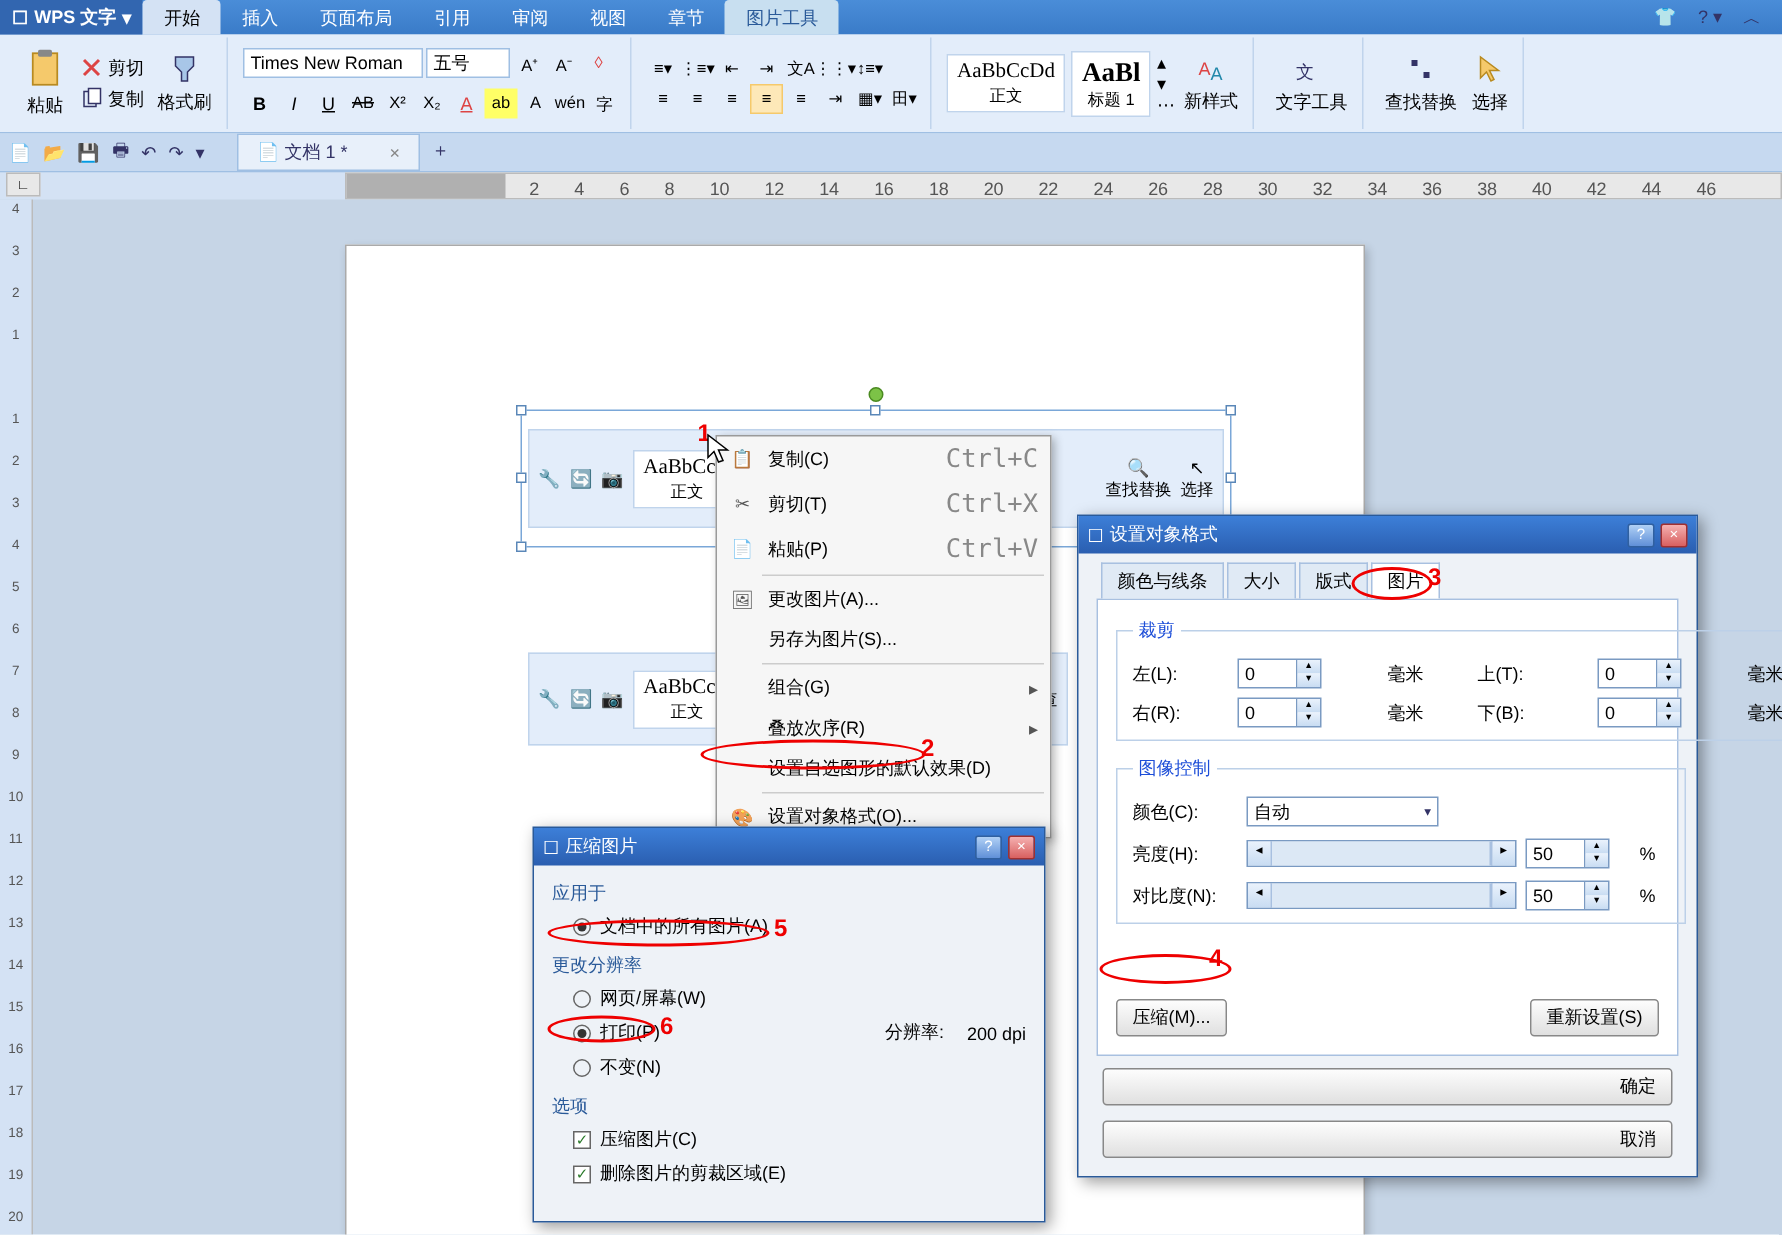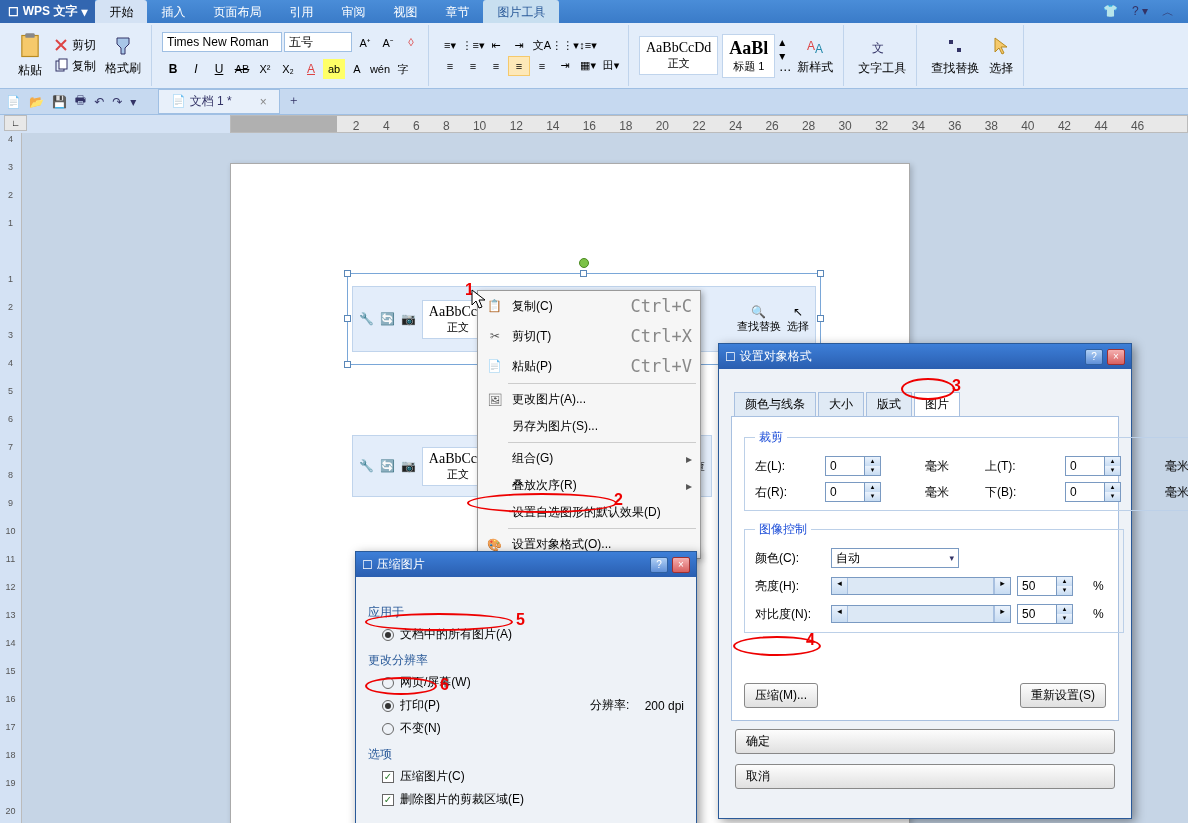--- a/index.html
+++ b/index.html
@@ -68,27 +68,27 @@
 .ctxmenu .row .sc { color:#888; font-family:monospace; font-size:17px; }
 .ctxmenu .row .ar { color:#555; }
 .ctxmenu .sep { height:1px; background:#ccc; margin:2px 4px 2px 30px; }
 
 
 .dialog { position:absolute; background:#eef2f7; border:1px solid #2a5a99; box-shadow:3px 3px 10px rgba(0,0,0,0.4); }
 .dialog .dtitle { background:linear-gradient(#3d7fd8,#2a5eb0); color:#fff; padding:4px 6px; display:flex; align-items:center; gap:4px; }
 .dialog .dtitle .sp { flex:1; }
 .dialog .dtitle .wbtn { width:18px; height:16px; background:linear-gradient(#f5b0b0,#d86060); border:1px solid #a03030; color:#fff; text-align:center; font-size:10px; line-height:14px; border-radius:2px; }
 .dialog .dtitle .wbtn.h { background:linear-gradient(#b0d0f5,#6090d8); border-color:#3060a0; }
-.dialog .body { padding:21px 12px; }
+.dialog .body { padding:4px 12px; }
 .grouphdr { color:#2a5a99; font-size:12px; margin:6px 0 2px; }
 .frow { display:flex; align-items:center; gap:6px; padding:3px 0 3px 14px; }
 .radio { width:12px; height:12px; border:1px solid #666; border-radius:50%; display:inline-flex; align-items:center; justify-content:center; }
 .radio.on::after { content:""; width:6px; height:6px; background:#333; border-radius:50%; }
 .chk { width:12px; height:12px; border:1px solid #666; background:#fff; display:inline-flex; align-items:center; justify-content:center; color:#2a7a2a; font-size:10px; }
-.dlgbtn { min-width:70px; padding:3px 10px; background:linear-gradient(#fdfdfd,#e0e0e0); border:1px solid #888; border-radius:3px; text-align:left; }
+.dlgbtn { min-width:70px; padding:3px 10px; background:linear-gradient(#fdfdfd,#e0e0e0); border:1px solid #888; border-radius:3px; text-align:right; }
 .btnrow2 { display:flex; justify-content:flex-end; gap:10px; padding:8px 4px;flex-direction:column; }
 
 
 .tabbar { display:flex; gap:2px; padding:2px 3px 0; }
 .tab { border:1px solid #a8c0e0; border-bottom:none; padding:3px 10px; background:#e0eaf5; font-size:12px; }
 .tab.active { background:#fff; }
 .tabbody { border:1px solid #a8c0e0; background:#fff; padding:12px; min-height:280px; }
 .fieldset { border:1px solid #bcd0e8; padding:10px 10px 8px; margin-bottom:10px; }
 .fieldset legend { color:#1d4ed8; padding:0 4px; }
 .spin { display:inline-flex; border:1px solid #7a9ac2; background:#fff; height:20px; width:56px; }
@@ -156,21 +156,21 @@
     <div class="rbtn">
       <svg width="24" height="24" viewBox="0 0 24 24">
           <path d="M6 4h12v6l-4 4v6h-4v-6l-4-4z" fill="#a8c6e8" stroke="#336"></path>
         </svg>
       <span>格式刷</span>
     </div>
   </div>
   <div class="rgroup">
     <div class="fontbox">
       <input style="width: 120px;" value="Times New Roman">
-      <input style="width: 68px;" value="五号">
+      <input style="width: 56px;" value="五号">
       <span class="btnrow">
           <span>A⁺</span>
           <span>A⁻</span>
           <span style="color:#d44">◊</span>
         </span>
     </div>
     <div class="btnrow">
       <span>
           <b>B</b>
         </span>

